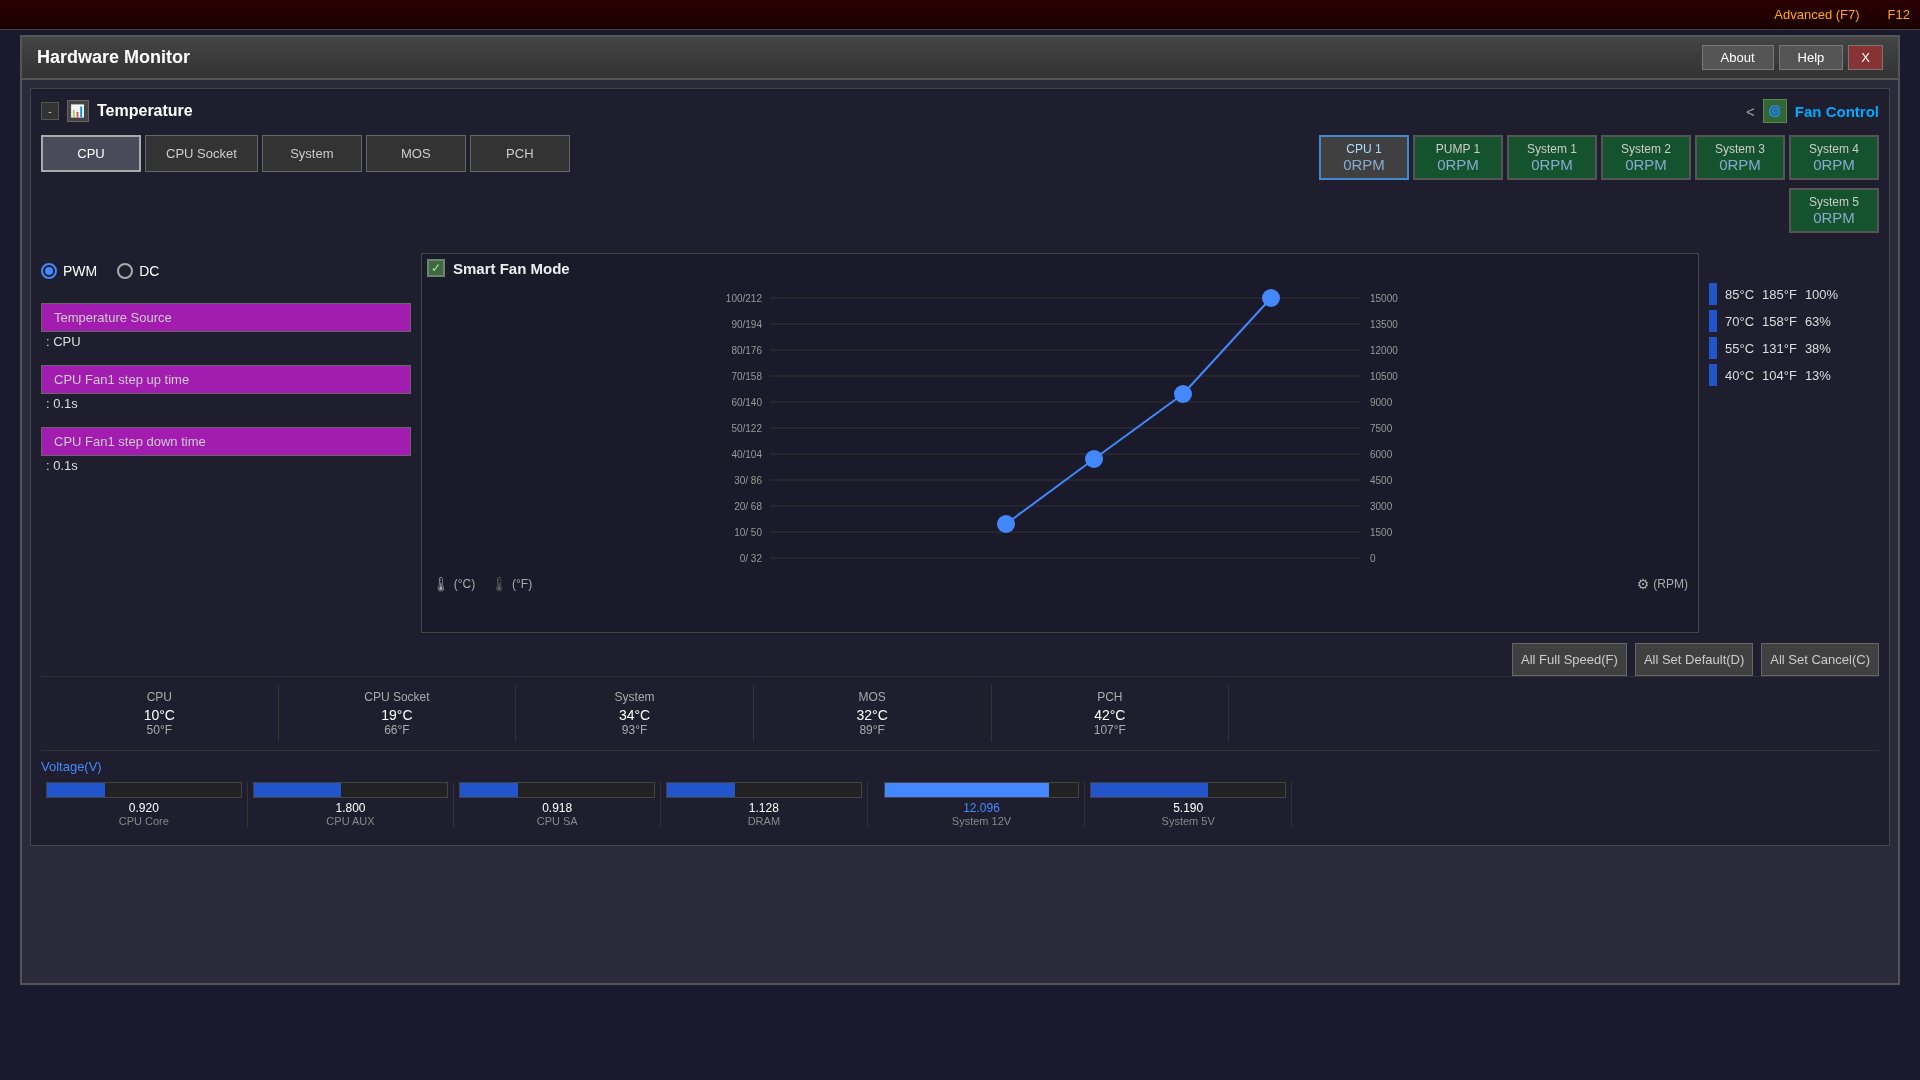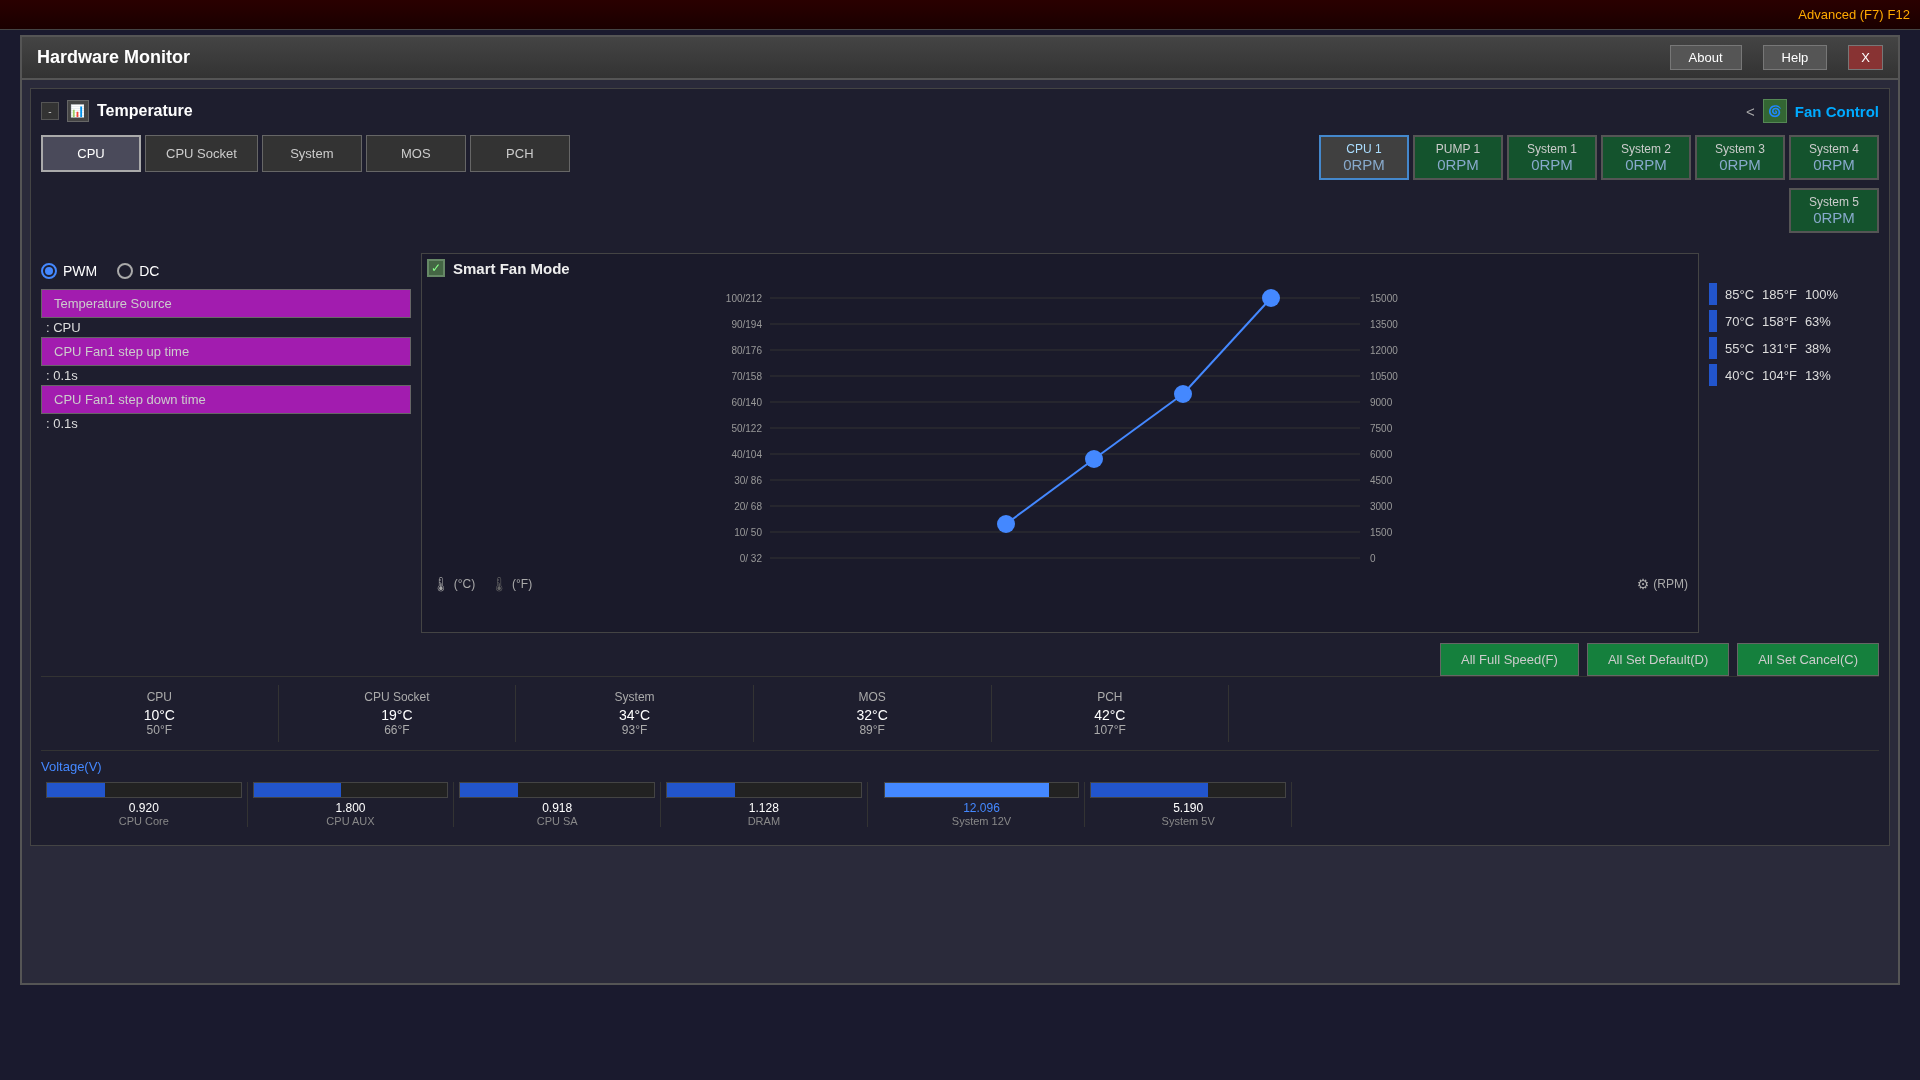--- a/index.html
+++ b/index.html
@@ -17,21 +17,21 @@
       height: 30px;
       display: flex;
       align-items: center;
       justify-content: flex-end;
       padding: 0 10px;
       border-bottom: 1px solid #444;
     }
     .top-bar-right {
       display: flex;
       align-items: center;
-      gap: 4px;
+      gap: 28px;
       color: #ffaa00;
       font-size: 13px;
     }
     .main-window {
       background: #2a2a3a;
       border: 2px solid #555;
       margin: 5px 20px;
       height: 950px;
     }
     .window-title-bar {
@@ -42,21 +42,21 @@
       justify-content: space-between;
       border-bottom: 2px solid #555;
     }
     .window-title {
       font-size: 18px;
       color: #ffffff;
       font-weight: bold;
     }
     .window-controls {
       display: flex;
-      gap: 21px;
+      gap: 5px;
     }
     .win-btn {
       background: #555;
       border: 1px solid #777;
       color: #fff;
       padding: 4px 18px;
       cursor: pointer;
       font-size: 13px;
     }
     .win-close {
@@ -184,21 +184,21 @@
     .main-grid {
       display: flex;
       gap: 10px;
       height: 380px;
     }
     .left-panel {
       width: 370px;
       flex-shrink: 0;
       display: flex;
       flex-direction: column;
-      gap: 2px;
+      gap: 16px;
       padding-top: 10px;
     }
     .pwm-dc-row {
       display: flex;
       align-items: center;
       gap: 20px;
       margin-bottom: 8px;
     }
     .radio-label {
       display: flex;
@@ -330,24 +330,24 @@
       color: #ddd;
     }
     
     .bottom-btns {
       display: flex;
       justify-content: flex-end;
       gap: 8px;
       margin-top: 10px;
     }
     .action-btn {
-      background: #15803d;
+      background: #404040;
       border: 1px solid #666;
       color: #ccc;
-      padding: 8px 20px;
+      padding: 8px 8px;
       cursor: pointer;
       font-size: 13px;
     }
     
     .sensor-row {
       display: flex;
       align-items: flex-start;
       gap: 0;
       border-top: 1px solid #333;
       padding: 8px 0;

